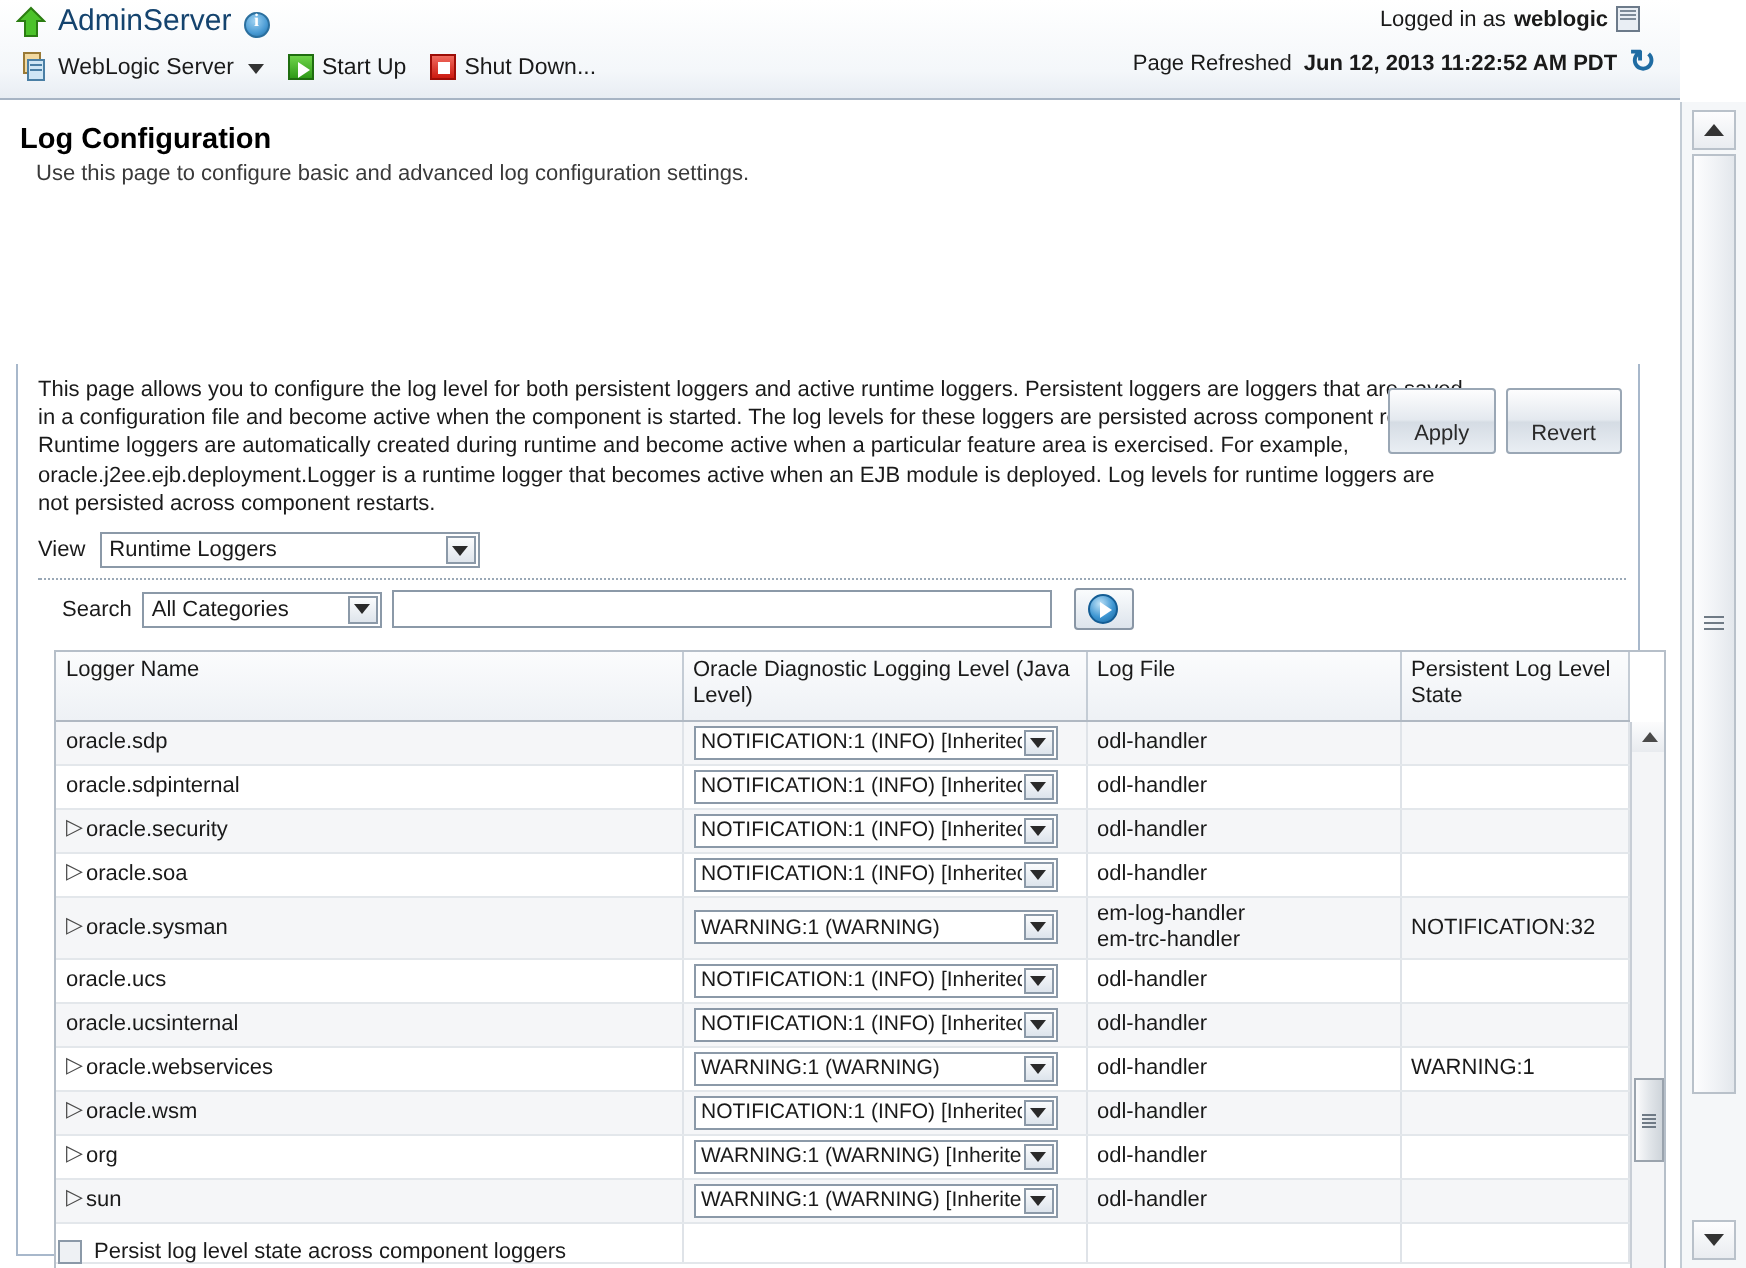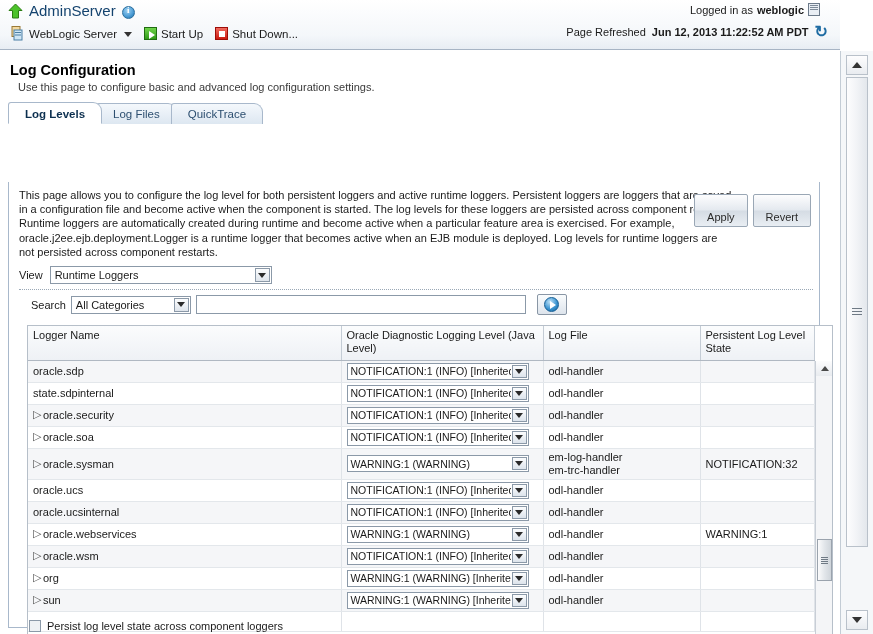--- a/index.html
+++ b/index.html
@@ -346,39 +346,34 @@
       <span class="refresh-ico">↻</span>
     </div>
   </div>
   <div class="topbar-rightcap"></div>
 
   <div class="page">
 
     <div class="page-title">Log Configuration</div>
     <div class="page-sub">Use this page to configure basic and advanced log configuration settings.</div>
 
-    <div class="tabs">
-      <div class="tab active">Log Levels</div>
-      <div class="tab">Log Files</div>
-      <div class="tab">QuickTrace</div>
-    </div>
 
     <div class="panel">
       <div class="panel-inner">
 
         <div class="desc">This page allows you to configure the log level for both persistent loggers and active runtime loggers. Persistent loggers are loggers that are saved in a configuration file and become active when the component is started. The log levels for these loggers are persisted across component restarts. Runtime loggers are automatically created during runtime and become active when a particular feature area is exercised. For example, oracle.j2ee.ejb.deployment.Logger is a runtime logger that becomes active when an EJB module is deployed. Log levels for runtime loggers are not persisted across component restarts.</div>
 
         <div class="btn-group">
           <div class="btn">Apply</div>
           <div class="btn">Revert</div>
         </div>
 
         <div class="view-row">
           <span class="lbl">View</span>
-          <div class="select" style="width:222px;align-items:center;">
+          <div class="select" style="width:190px;align-items:center;">
             <span class="sel-txt">Runtime Loggers</span>
             <span class="sel-btn"></span>
           </div>
         </div>
 
         <div class="dotted-sep"></div>
 
         <div class="search-row">
           <span class="lbl">Search</span>
           <div class="select" style="width:120px;">
@@ -415,21 +410,21 @@
                       <span class="lv-txt">NOTIFICATION:1 (INFO) [Inherited]</span>
                       <span class="lv-btn"></span>
                     </div>
                   </td>
                   <td class="handler">
                     <span class="hline">odl-handler</span>
                   </td>
                   <td></td>
                 </tr>
                 <tr class="norm">
-                  <td class="logger-cell indent2n"><span>state.sdpinternal</span></td>
+                  <td class="logger-cell indent2n"><span>oracle.sdpinternal</span></td>
                   <td>
                     <div class="level-select">
                       <span class="lv-txt">NOTIFICATION:1 (INFO) [Inherited]</span>
                       <span class="lv-btn"></span>
                     </div>
                   </td>
                   <td class="handler">
                     <span class="hline">odl-handler</span>
                   </td>
                   <td></td>

